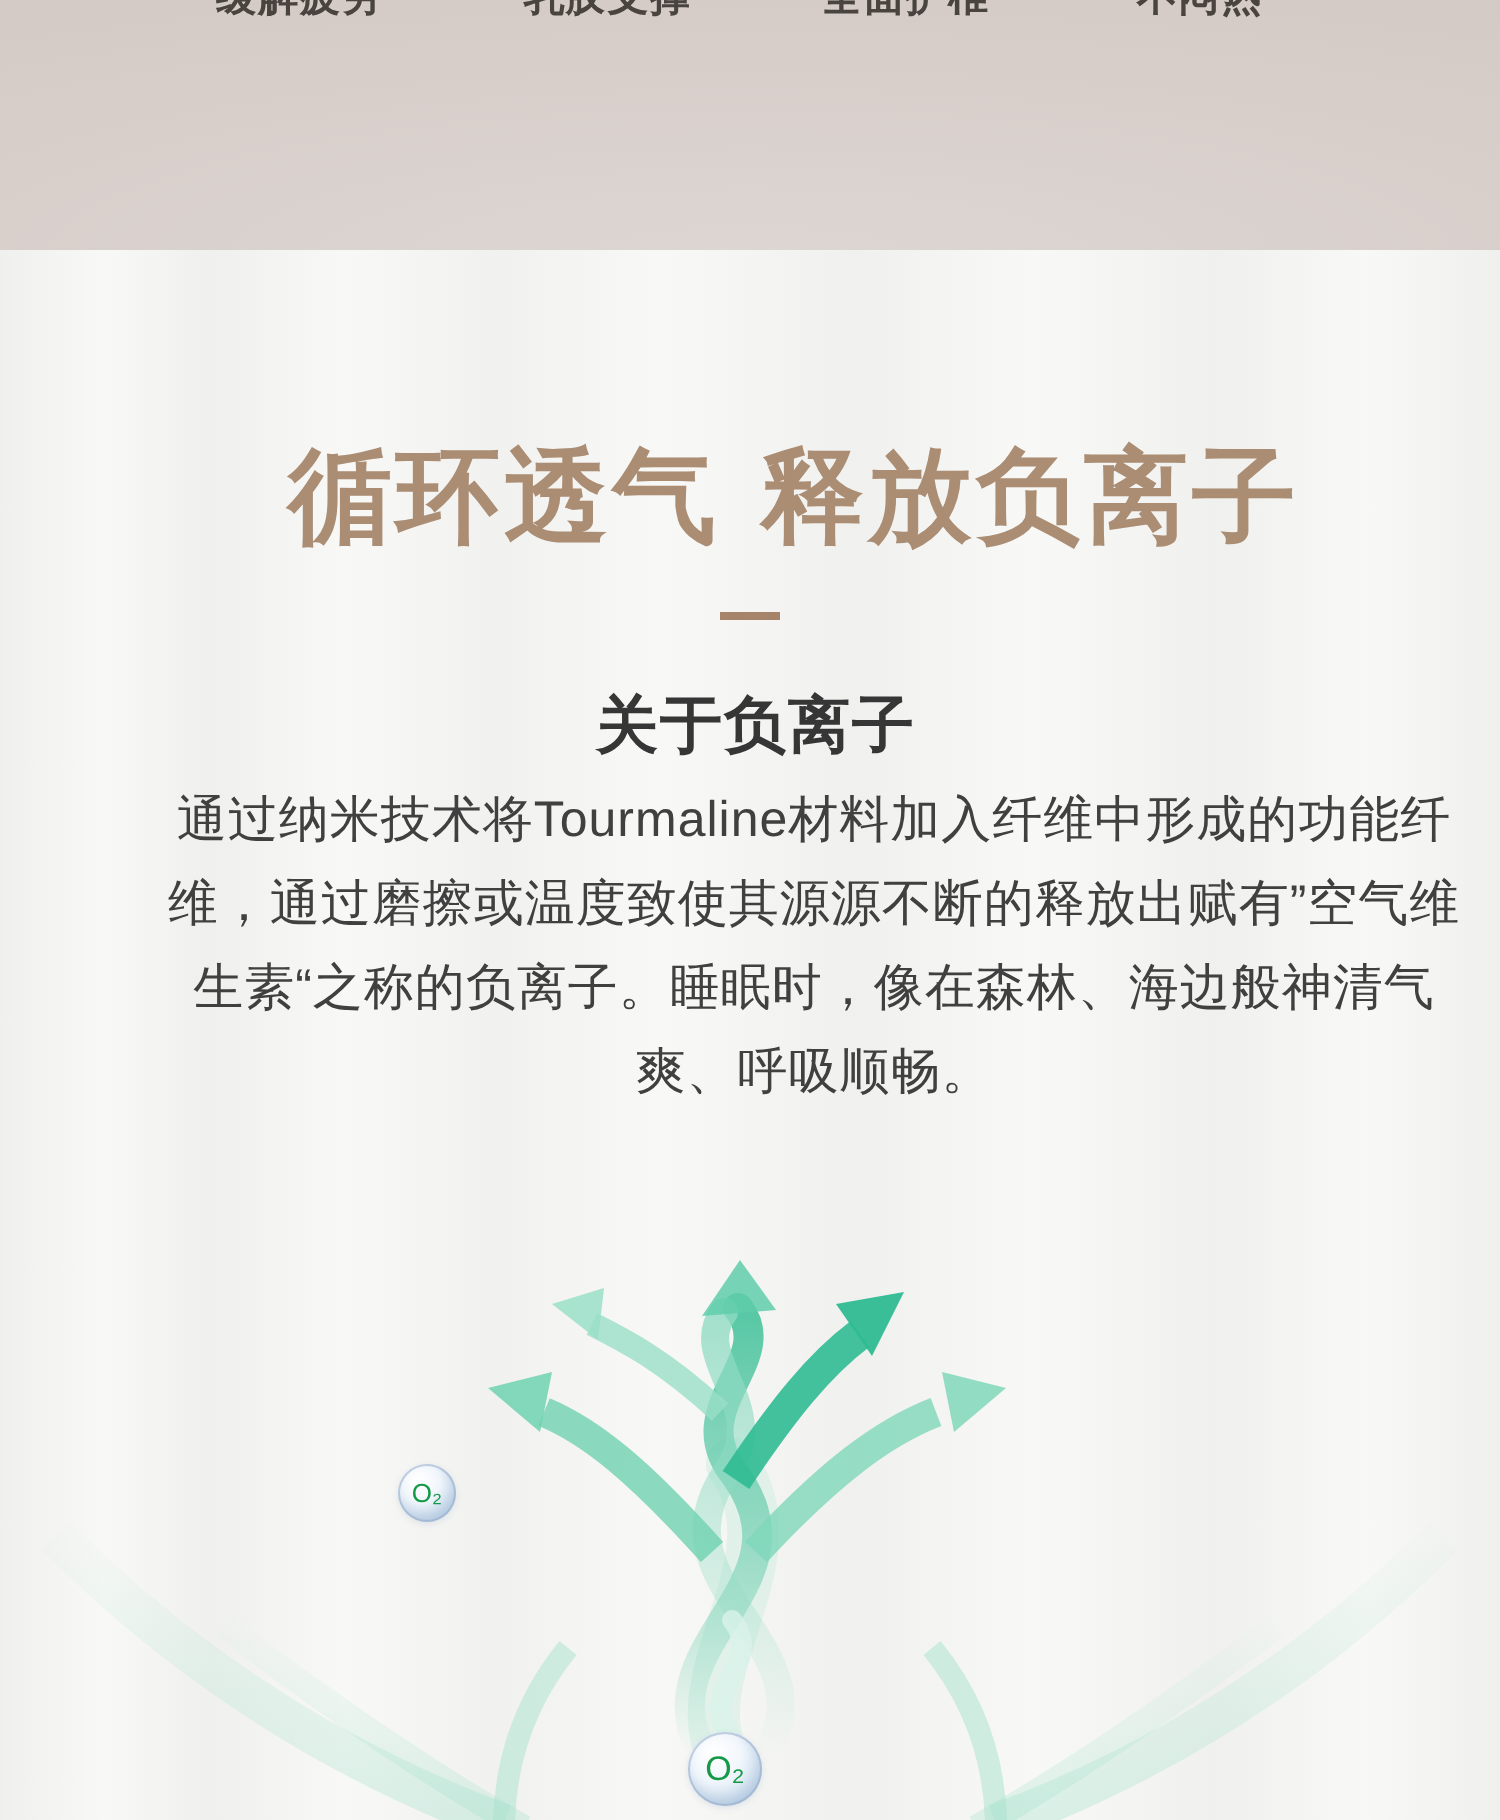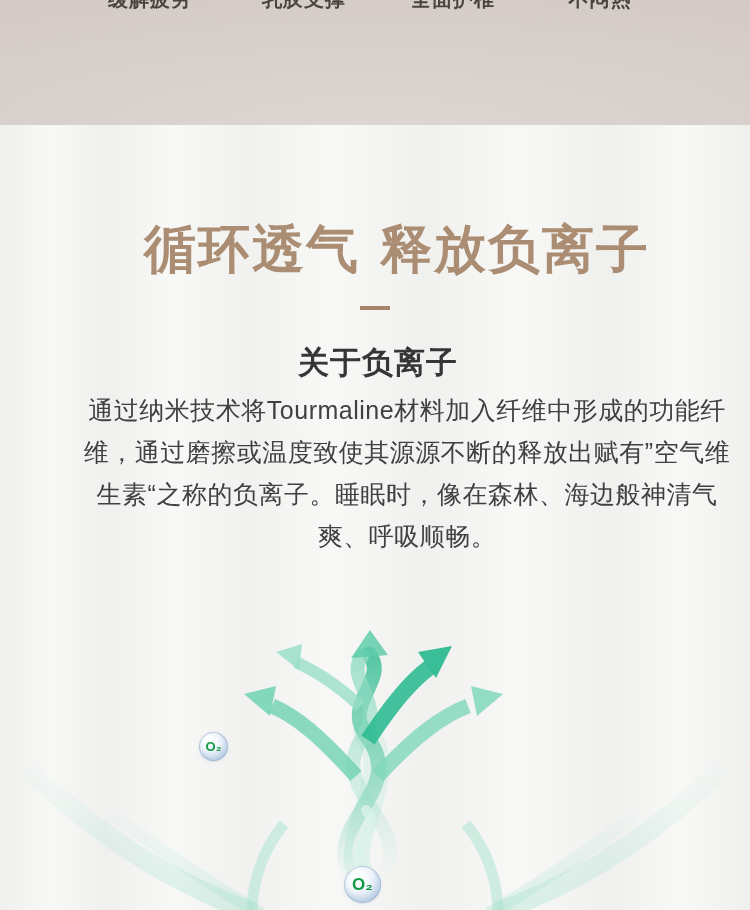--- a/index.html
+++ b/index.html
@@ -63,21 +63,21 @@
     line-height:42px; white-space:pre-line; letter-spacing:0.5px;margin-left:32px;
   }
 
   
   .ion-svg { position:absolute; left:0; top:485px; width:750px; height:300px; }
   .bubble {
     position:absolute; border-radius:50%;
     background:radial-gradient(circle at 35% 28%, #ffffff 0%, #f2f7fc 38%, #d7e4f2 70%, #bccfe6 100%);
     box-shadow:inset 0 0 0 1px rgba(148,172,204,.55), inset -2px -4px 7px rgba(132,162,198,.38), 0 1px 3px rgba(150,170,200,.25);
     display:flex; align-items:center; justify-content:center;
-    color:#149a47; font-weight:700;
+    color:#149a47; font-weight:400;
   }
   .bubble-small { left:199px; top:607px; width:29px; height:29px; font-size:13px; }
   .bubble-large { left:344px; top:741px; width:37px; height:37px; font-size:17px; }
 </style>
 </head>
 <body>
 
 <div class="page">
 
   <div class="top-band">

